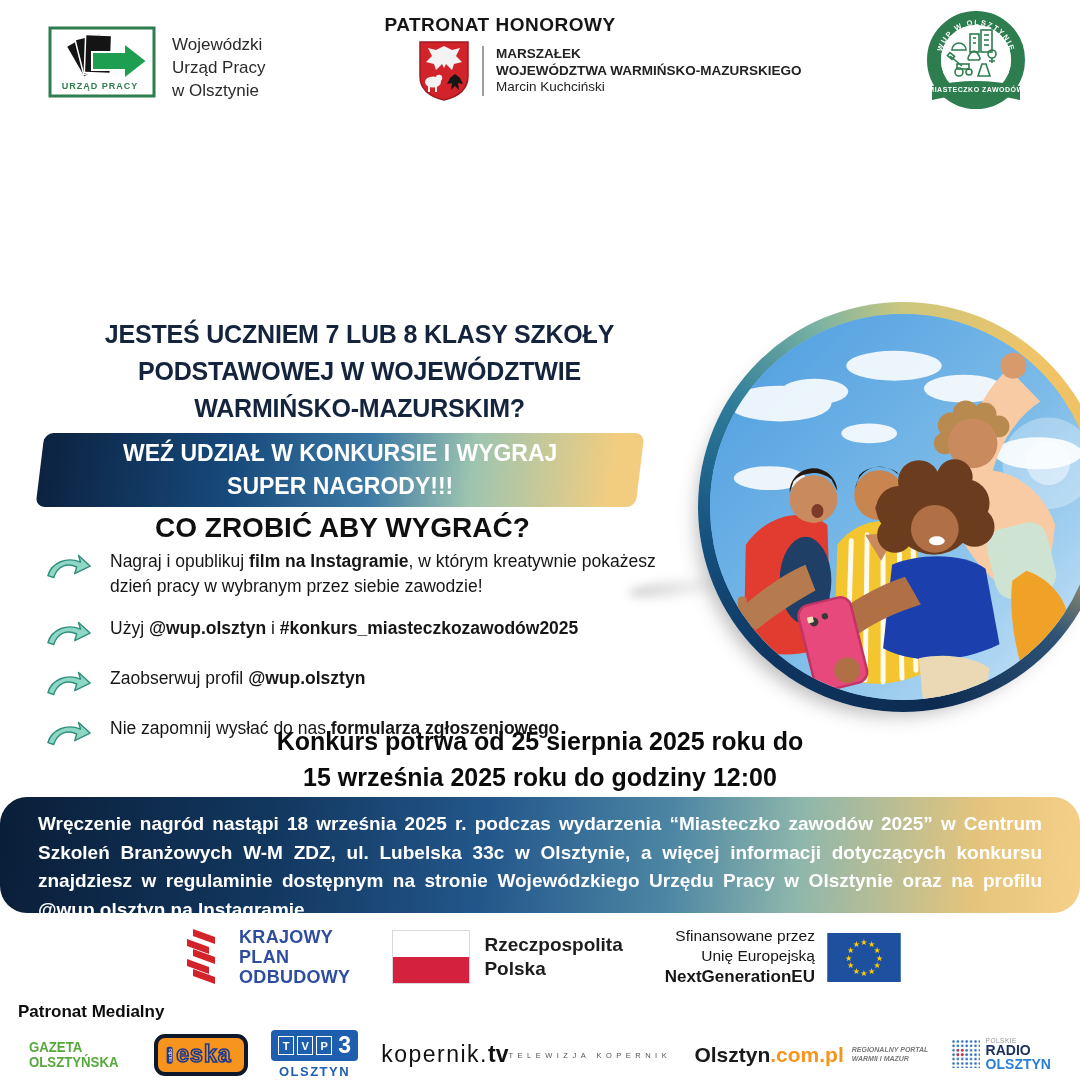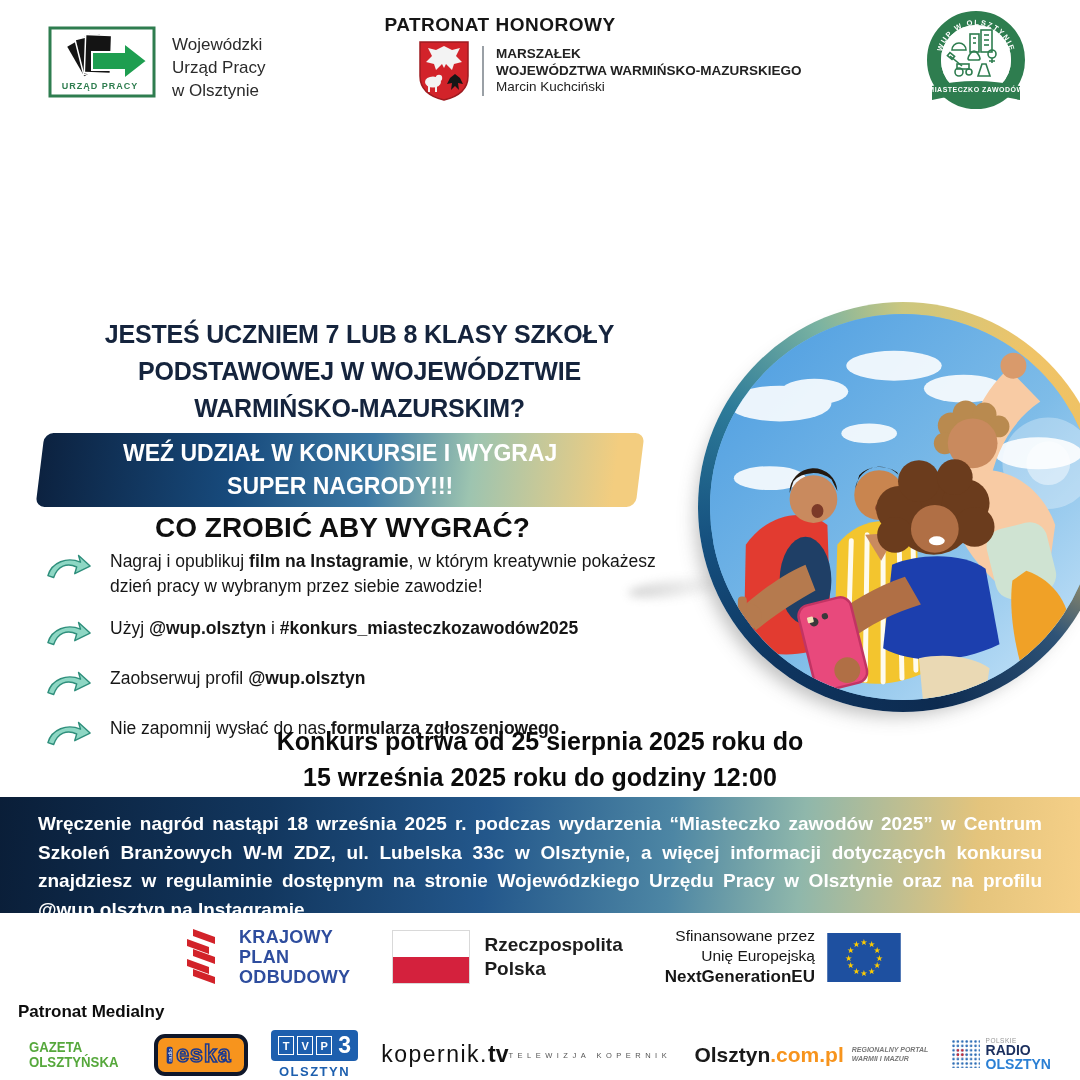--- a/index.html
+++ b/index.html
@@ -43,21 +43,21 @@
   .photo-shadow{left:628px;top:580px;width:100px;height:16px;opacity:.45;border-radius:50%;
                 background:linear-gradient(to right,#9a9a9a,transparent);filter:blur(5px);transform:rotate(-6deg);}
   .photo-ring{left:698px;top:302px;width:410px;height:410px;border-radius:50%;
       background:conic-gradient(from 0deg,#cbc77f 0deg,#f0c468 40deg,#edbf5e 95deg,#2e5377 130deg,#0d2b50 170deg,#0e3560 220deg,#15507f 260deg,#2d7b99 300deg,#7ab3a2 335deg,#cbc77f 360deg);
       box-shadow:-10px 12px 18px -8px rgba(70,70,70,.35);}
   .photo{position:absolute;inset:12px;border-radius:50%;overflow:hidden;background:#7ebce8;}
 
   
   .notice{left:0;top:797px;width:1080px;height:116px;box-sizing:border-box;padding:13px 38px 0 38px;
           background:linear-gradient(95deg,#0a1e38 0%,#12375f 25%,#23578b 45%,#4d86a4 62%,#8fb7ab 74%,#e4c47c 90%,#f6d088 100%);
-          color:#fff;font-size:19px;font-weight:700;line-height:1.5;text-align:justify;}
+          color:#fff;font-size:19px;font-weight:700;line-height:1.5;text-align:justify;border-radius:27px;}
 
   
   .funding{left:0;top:926px;width:1080px;display:flex;justify-content:center;align-items:center;gap:42px;}
   .kpo{display:flex;align-items:center;gap:20px;}
   .kpo-text{font-size:18px;font-weight:800;color:#2e4d9e;line-height:1.12;letter-spacing:.3px;}
   .pl{display:flex;align-items:center;gap:14px;}
   .pl-flag{width:76px;height:52px;border:1px solid #d9d9d9;}
   .pl-flag .w{height:50%;background:#fff;}
   .pl-flag .r{height:50%;background:#d4213d;}
   .pl-text{font-size:19px;font-weight:600;color:#1d1d1d;line-height:1.25;}

